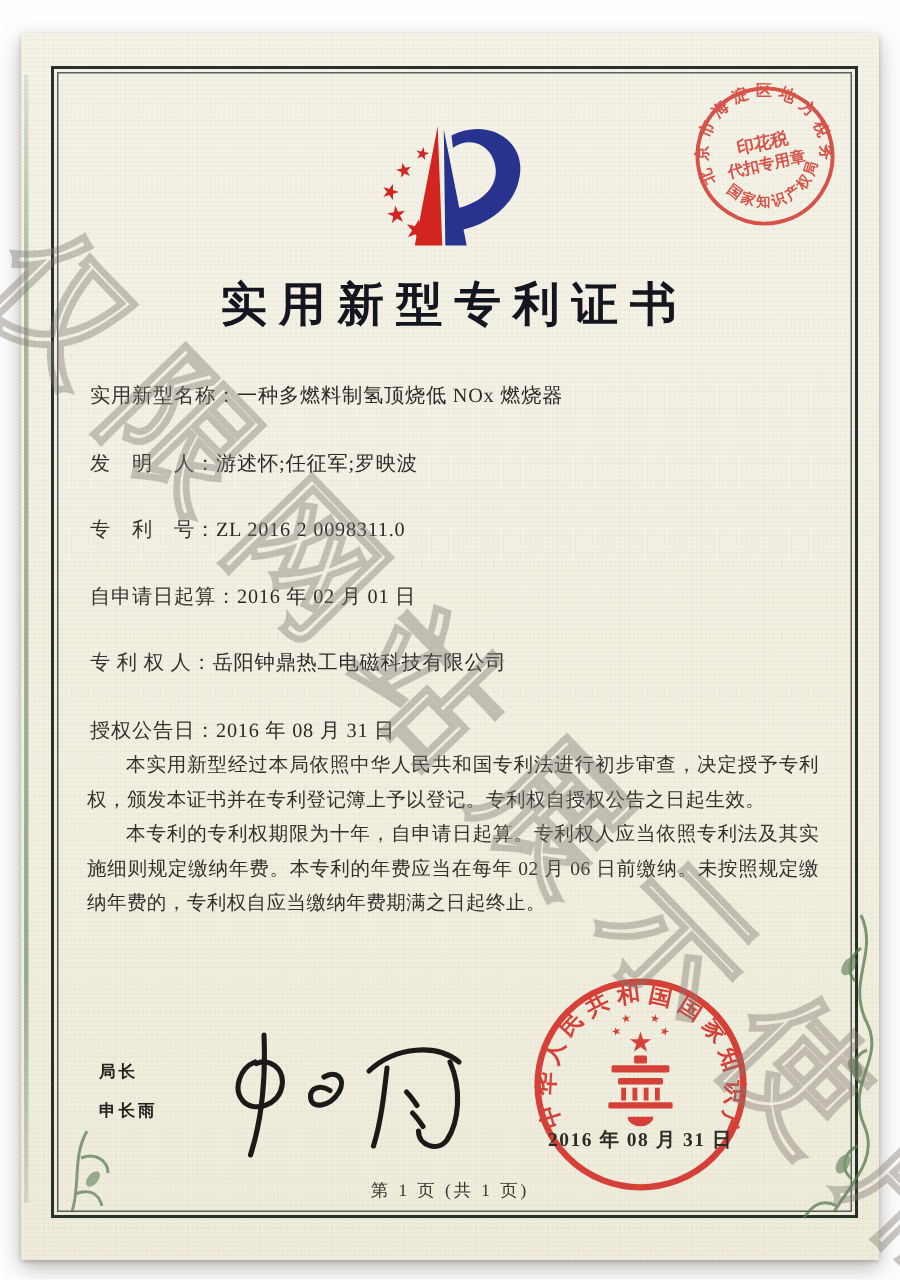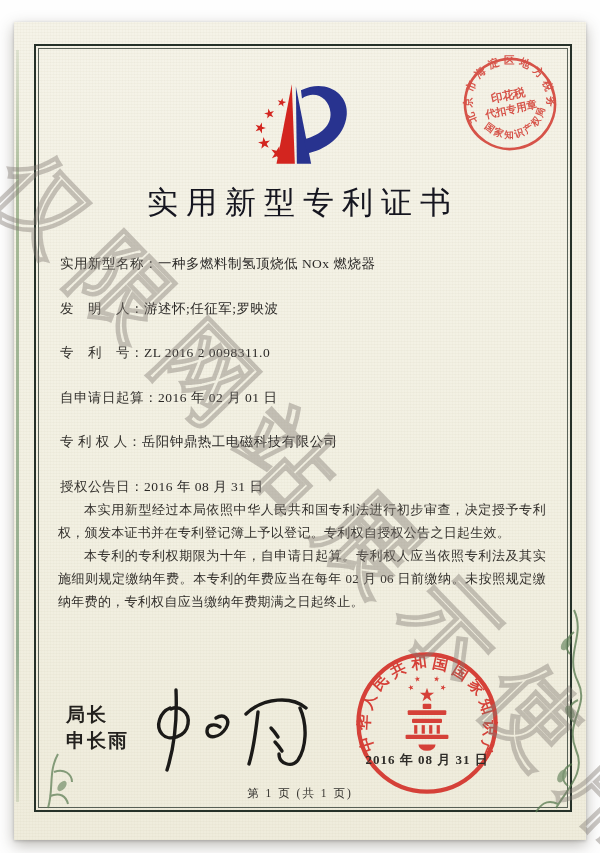--- a/index.html
+++ b/index.html
@@ -17,30 +17,30 @@
   .frame-outer{position:absolute;left:20px;top:22px;width:538px;height:768px;
          border:2.5px solid #263129;box-sizing:border-box;}
   .frame-inner{position:absolute;left:2px;top:2px;right:2px;bottom:2px;
          border:1px solid rgba(38,49,41,.75);}
   .cert-no{position:absolute;left:48px;top:72px;font-size:13.5px;letter-spacing:2px;
          color:#3a3835;font-weight:600;}
   .logo{position:absolute;left:211px;top:50px;width:158px;height:112px;}
   .tax-stamp{position:absolute;left:446px;top:32px;width:100px;height:100px;
          transform:rotate(-12deg);opacity:.92;}
   .title{position:absolute;left:20px;top:160px;width:538px;text-align:center;
-         font-size:31px;font-weight:normal;letter-spacing:8px;color:#15151f;}
+         font-size:31px;font-weight:bold;letter-spacing:8px;color:#15151f;}
   .fields{position:absolute;left:46px;top:233px;width:486px;}
   .field-row{font-size:13.5px;color:#2b2927;margin-bottom:26.5px;line-height:18px;
          letter-spacing:.5px;white-space:nowrap;}
   .field-row .flabel{font-weight:400;color:#34322e;}
   .field-row .fvalue{font-weight:400;color:#2b2927;}
   .paragraphs{position:absolute;left:44px;top:477px;width:488px;}
   .paragraphs p{margin:0;font-size:13px;line-height:1.76;color:#33302c;
          text-indent:2em;text-align:justify;letter-spacing:.3px;}
-  .officer{position:absolute;left:52px;top:680px;font-size:19px;color:#23211e;
+  .officer{position:absolute;left:52px;top:680px;font-size:11px;color:#23211e;
          font-weight:600;letter-spacing:2px;line-height:26px;}
   .signature{position:absolute;left:126px;top:662px;width:210px;height:96px;}
   .gov-seal{position:absolute;left:338px;top:626px;width:150px;height:150px;opacity:.93;}
   .seal-date{position:absolute;left:342px;top:729px;width:142px;text-align:center;
          font-size:13px;color:#2e2c28;font-weight:600;letter-spacing:1px;}
   .flourish-right{position:absolute;left:514px;top:586px;width:62px;height:206px;opacity:.75;}
   .flourish-left{position:absolute;left:30px;top:726px;width:56px;height:62px;opacity:.7;}
   .footer{position:absolute;left:0;top:764px;width:100%;text-align:center;
          font-size:11.5px;color:#35332f;letter-spacing:2px;font-family:Liberation Serif, serif;}
   .watermark{position:absolute;left:40px;top:104px;width:1000px;

